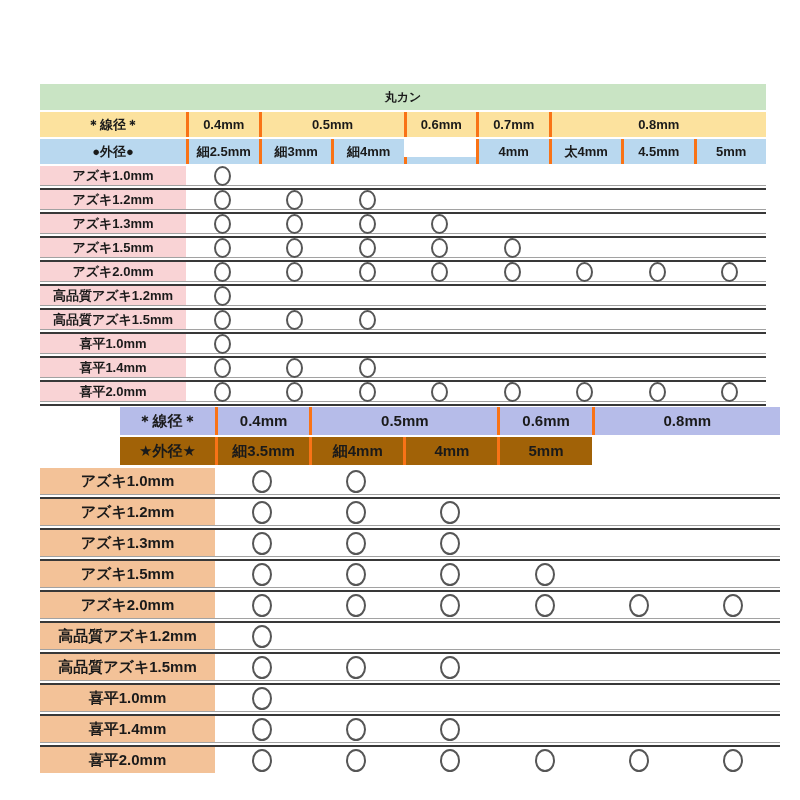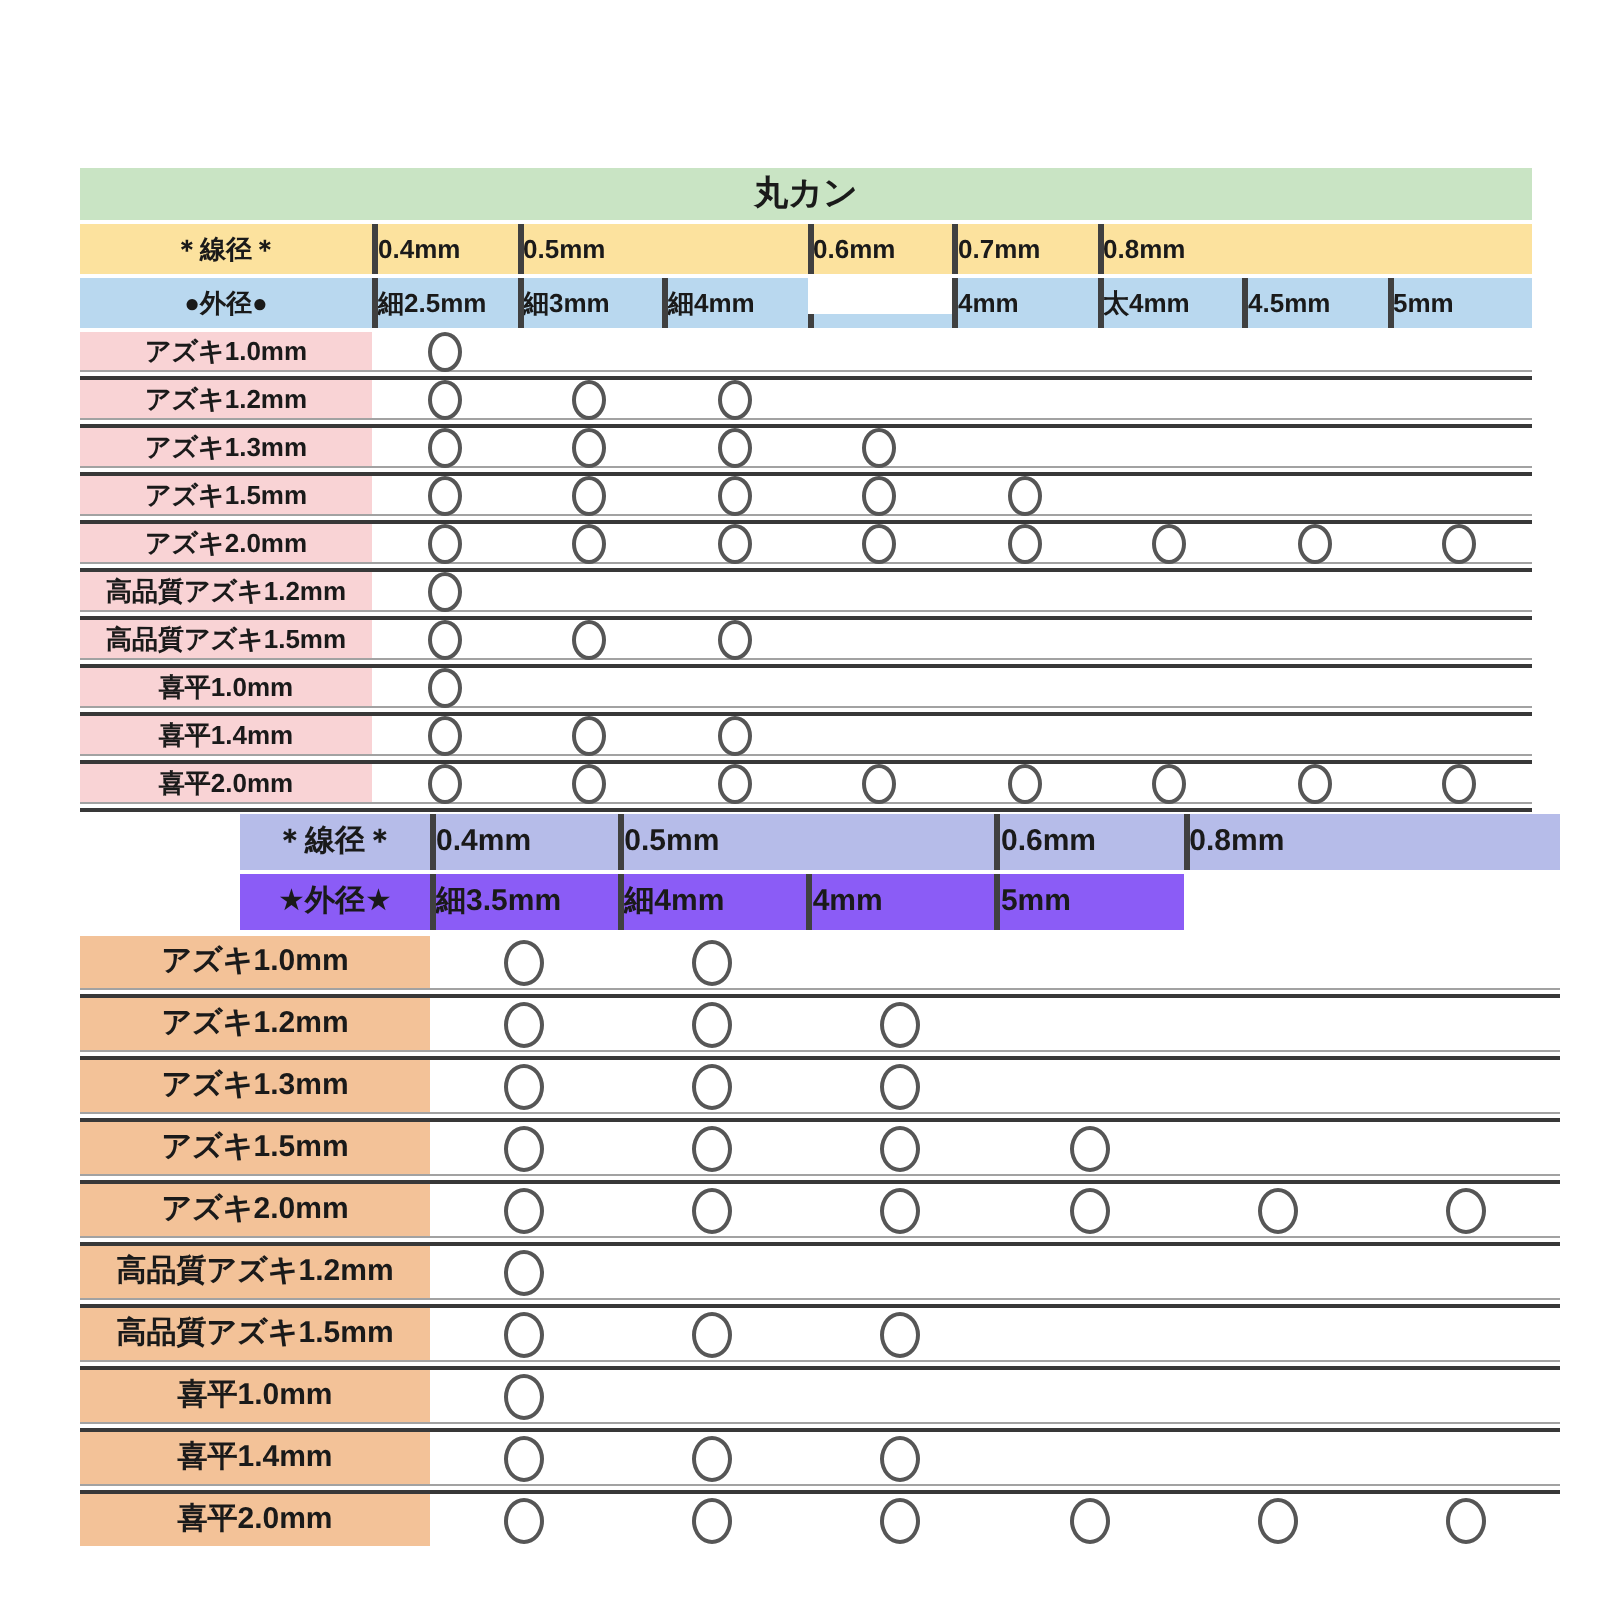--- a/index.html
+++ b/index.html
@@ -8,26 +8,26 @@
     font-family:"Liberation Sans","DejaVu Sans",sans-serif;color:#1a1a1a;
   }
   
   .title-wrap{position:absolute;top:14px;left:0;width:100%;text-align:center;}
   .main-title{
     display:inline-block;margin:0;font-size:30px;font-weight:bold;color:#3b2a20;
     letter-spacing:1px;border-bottom:4px solid #76d3cd;padding:0 14px 5px 14px;
   }
   
   .tbl{position:absolute;}
-  .bar{font-weight:bold;font-size:17px;text-align:center;margin-bottom:2px;}
+  .bar{font-weight:bold;font-size:12px;text-align:center;margin-bottom:2px;}
   .hrow{display:flex;margin-bottom:2px;border-radius:10px;}
   .hlabel{font-weight:bold;text-align:center;box-sizing:border-box;}
   .harea{flex:1;display:flex;}
   .hcell{
-    box-sizing:border-box;border-left:3px solid #404040;font-weight:bold;
+    box-sizing:border-box;border-left:3px solid #f97316;text-align:center;font-weight:bold;
     overflow:hidden;white-space:nowrap;
   }
   .rows{width:100%;}
   .data-row{display:flex;align-items:center;}
   .rlabel{font-weight:bold;text-align:center;box-sizing:border-box;}
   .dcells{flex:1;display:flex;height:100%;}
   .dcell{display:flex;align-items:center;justify-content:center;box-sizing:border-box;}
   .sep{height:5px;box-sizing:border-box;border-top:1px solid #a2a2a2;border-bottom:2px solid #383838;}
   .mark{display:inline-block;border-radius:50%;background:transparent;}
   
@@ -41,21 +41,21 @@
   .tbl0 .data-row{height:19px;font-size:13px;}
   .tbl0 .rlabel{width:146px;background:#f9d3d5;line-height:19px;}
   .tbl0 .mark{width:13px;height:16px;border:2px solid #565656;}
   
   .tbl1{left:40px;top:407px;width:740px;}
   .tbl1 .bar{height:27px;line-height:27px;background:#95aad9;margin-left:80px;}
   .tbl1 .hrow{height:28px;line-height:28px;font-size:15px;}
   .tbl1 .hspacer{width:80px;}
   .tbl1 .hlabel{width:95px;}
   .tbl1 .wire .hlabel,.tbl1 .wire .hcell{background:#b6bce9;}
-  .tbl1 .outer .hlabel,.tbl1 .outer .hcell{background:#8b5cf6;}
+  .tbl1 .outer .hlabel,.tbl1 .outer .hcell{background:#a16207;}
   .tbl1 .outer{margin-bottom:3px;}
   .tbl1 .hcell{line-height:28px;}
   .tbl1 .data-row{height:26px;font-size:15px;}
   .tbl1 .rlabel{width:175px;background:#f3c298;line-height:26px;}
   .tbl1 .mark{width:16px;height:19px;border:2px solid #565656;}
 </style>
 </head>
 <body>
 
 <div class="page">

